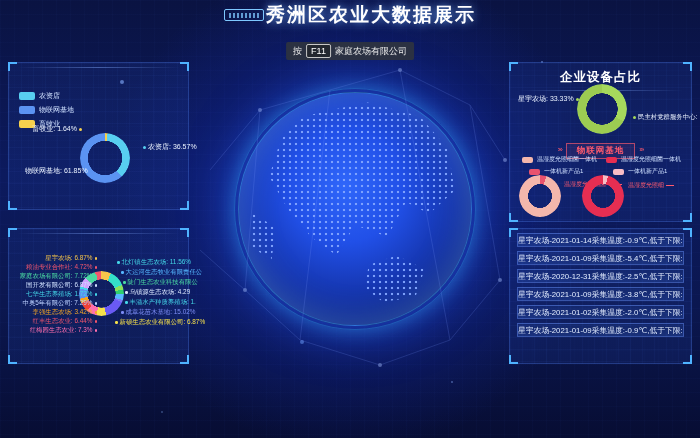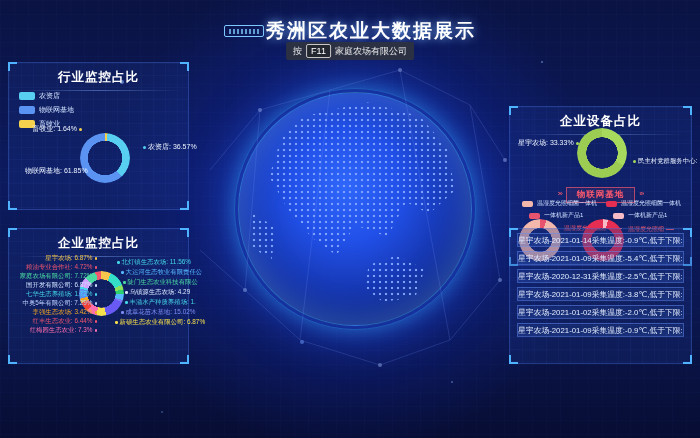--- a/index.html
+++ b/index.html
@@ -16,21 +16,21 @@
     background-image:
       linear-gradient(rgba(90,130,255,.05) 1px,transparent 1px),
       linear-gradient(90deg,rgba(90,130,255,.05) 1px,transparent 1px);
     background-size:14px 14px;}
   .glow-dots{position:absolute;width:4px;height:4px;border-radius:50%;background:rgba(140,180,255,.8);
     box-shadow: 160px 60px 0 -1px rgba(140,180,255,.5), 420px -20px 0 -1px rgba(140,180,255,.55),
       -40px 210px 0 -1px rgba(140,180,255,.4), 180px 260px 0 0 rgba(120,170,255,.5),
       330px 300px 0 -1px rgba(140,180,255,.45), 40px 330px 0 -1px rgba(140,180,255,.35);}
 
   
-  .header{position:absolute;top:18px;left:0;width:100%;display:flex;align-items:center;justify-content:center;gap:2px;}
+  .header{position:absolute;top:2px;left:0;width:100%;display:flex;align-items:center;justify-content:center;gap:2px;}
   .logo-badge{width:40px;height:12px;border:1px solid #7ec8ff;border-radius:2px;
     background:repeating-linear-gradient(90deg,rgba(126,200,255,.75) 0 2px,transparent 2px 4px);
     background-size:80% 5px;background-position:center;background-repeat:no-repeat;}
   .page-title{font-size:19px;font-weight:bold;letter-spacing:2px;color:#ffffff;
     text-shadow:0 0 10px rgba(120,180,255,.9);}
   .fs-tip{position:absolute;top:42px;left:50%;transform:translateX(-50%);
     display:inline-flex;align-items:center;background:rgba(45,51,64,.95);border-radius:2px;
     padding:2px 7px;font-size:9px;color:#e8e8e8;white-space:nowrap;}
   .fs-key{display:inline-block;border:1px solid #c8c8c8;border-radius:2px;background:#23272f;
     padding:0 4px;margin:0 4px;font-size:9px;line-height:12px;color:#ffffff;}
@@ -138,21 +138,20 @@
     <span>按</span>
     <span class="fs-key">F11</span>
     <span>家庭农场有限公司</span>
   </div>
 
   <div class="panel" style="left:8px;top:62px;width:181px;height:148px;">
     <span class="corner c-tl"></span>
       <span class="corner c-tr"></span>
       <span class="corner c-bl"></span>
       <span class="corner c-br"></span>
-    <div class="p-title">行业监控占比</div>
     <div class="p-div"></div>
     <div class="legend">
       <div class="legend-item">
         <span class="legend-swatch" style="background: rgb(88, 207, 240);"></span>
         <span class="legend-label">农资店</span>
       </div>
       <div class="legend-item">
         <span class="legend-swatch" style="background: rgb(91, 147, 242);"></span>
         <span class="legend-label">物联网基地</span>
       </div>
@@ -165,21 +164,20 @@
     <div class="callout" style="right:104px;top:61px;color:#f6d14d;"><span style="color:#eaf2ff;">畜牧业: 1.64%</span><span class="dot"></span></div>
     <div class="callout" style="left:132px;top:79px;color:#58cff0;"><span class="dot"></span><span style="color:#eaf2ff;">农资店: 36.57%</span></div>
     <div class="callout" style="left:16px;top:103px;color:#5b93f2;"><span style="color:#eaf2ff;">物联网基地: 61.85%</span><span class="dot"></span></div>
   </div>
 
   <div class="panel" style="left:8px;top:228px;width:181px;height:136px;">
     <span class="corner c-tl"></span>
       <span class="corner c-tr"></span>
       <span class="corner c-bl"></span>
       <span class="corner c-br"></span>
-    <div class="p-title">企业监控占比</div>
     <div class="p-div"></div>
     <div class="donut donut-glow" style="left: 70px; top: 42px; width: 45px; height: 45px; --hole: 62%; background: conic-gradient(rgb(246, 197, 75) 0deg, rgb(246, 197, 75) 25.19deg, rgb(53, 224, 200) 25.19deg, rgb(53, 224, 200) 67.57deg, rgb(140, 224, 90) 67.57deg, rgb(140, 224, 90) 79.67deg, rgb(47, 208, 110) 79.67deg, rgb(47, 208, 110) 91.77deg, rgb(86, 184, 255) 91.77deg, rgb(86, 184, 255) 107.5deg, rgb(125, 123, 240) 107.5deg, rgb(125, 123, 240) 113deg, rgb(106, 90, 245) 113deg, rgb(106, 90, 245) 168.07deg, rgb(246, 224, 75) 168.07deg, rgb(246, 224, 75) 193.25deg, rgb(255, 111, 174) 193.25deg, rgb(255, 111, 174) 220.02deg, rgb(239, 65, 54) 220.02deg, rgb(239, 65, 54) 243.63deg, rgb(245, 166, 35) 243.63deg, rgb(245, 166, 35) 256.17deg, rgb(91, 147, 242) 256.17deg, rgb(91, 147, 242) 282.9deg, rgb(69, 215, 232) 282.9deg, rgb(69, 215, 232) 289.2deg, rgb(207, 160, 255) 289.2deg, rgb(207, 160, 255) 314.39deg, rgb(74, 217, 162) 314.39deg, rgb(74, 217, 162) 342.69deg, rgb(242, 86, 108) 342.69deg, rgb(242, 86, 108) 360deg);"></div>
 
     <div class="ent-label ent-left" style="left: 4px; top: 25px; width: 86px; color: rgb(246, 197, 75);"><span>星宇农场: 6.87%</span><span class="dot"></span></div>
     <div class="ent-label ent-left" style="left: 4px; top: 34px; width: 86px; color: rgb(242, 86, 108);"><span>粮油专业合作社: 4.72%</span><span class="dot"></span></div>
     <div class="ent-label ent-left" style="left: 4px; top: 43px; width: 86px; color: rgb(74, 217, 162);"><span>家庭农场有限公司: 7.72%</span><span class="dot"></span></div>
     <div class="ent-label ent-left" style="left: 4px; top: 52px; width: 86px; color: rgb(207, 224, 255);"><span>国开发有限公司: 6.87%</span><span class="dot"></span></div>
     <div class="ent-label ent-left" style="left: 4px; top: 61px; width: 86px; color: rgb(69, 215, 232);"><span>七华生态养殖场: 1.72%</span><span class="dot"></span></div>
     <div class="ent-label ent-left" style="left: 4px; top: 70px; width: 86px; color: rgb(188, 208, 255);"><span>中奥5年有限公司: 7.29%</span><span class="dot"></span></div>
     <div class="ent-label ent-left" style="left: 4px; top: 79px; width: 86px; color: rgb(245, 166, 35);"><span>李强生态农场: 3.42%</span><span class="dot"></span></div>
@@ -188,21 +186,21 @@
 
     <div class="ent-label" style="left: 106px; top: 29px; color: rgb(69, 215, 232);"><span class="dot"></span><span>北灯镇生态农场: 11.56%</span></div>
     <div class="ent-label" style="left: 110px; top: 39px; color: rgb(86, 184, 255);"><span class="dot"></span><span>大运河生态牧业有限责任公</span></div>
     <div class="ent-label" style="left: 112px; top: 49px; color: rgb(74, 217, 162);"><span class="dot"></span><span>陡门生态农业科技有限公</span></div>
     <div class="ent-label" style="left: 114px; top: 59px; color: rgb(220, 232, 255);"><span class="dot"></span><span>乌镇源生态农场: 4.29</span></div>
     <div class="ent-label" style="left: 114px; top: 69px; color: rgb(69, 215, 232);"><span class="dot"></span><span>丰溢水产种质养殖场: 1.</span></div>
     <div class="ent-label" style="left: 110px; top: 79px; color: rgb(125, 141, 245);"><span class="dot"></span><span>成章花苗木基地: 15.02%</span></div>
     <div class="ent-label" style="left: 104px; top: 89px; color: rgb(246, 224, 75);"><span class="dot"></span><span>新硕生态农业有限公司: 6.87%</span></div>
   </div>
 
-  <div class="panel" style="left:509px;top:62px;width:183px;height:160px;margin-top:44px;">
+  <div class="panel" style="left:509px;top:62px;width:183px;height:160px;">
     <span class="corner c-tl"></span>
       <span class="corner c-tr"></span>
       <span class="corner c-bl"></span>
       <span class="corner c-br"></span>
     <div class="p-title">企业设备占比</div>
     <div class="p-div"></div>
     <div class="donut donut-glow" style="left: 67px; top: 21px; width: 50px; height: 50px; --hole: 62%; background: conic-gradient(rgb(166, 217, 92) 0deg, rgb(166, 217, 92) 119.99deg, rgb(156, 204, 82) 119.99deg, rgb(156, 204, 82) 360deg);"></div>
     <div class="callout" style="left:8px;top:31px;color:#a6d95c;"><span style="color:#eaf2ff;">星宇农场: 33.33%</span><span class="dot"></span></div>
     <div class="callout" style="left:121px;top:50px;color:#a6d95c;font-size:6.4px;"><span class="dot"></span><span style="color:#eaf2ff;">民主村党群服务中心:</span></div>
 

